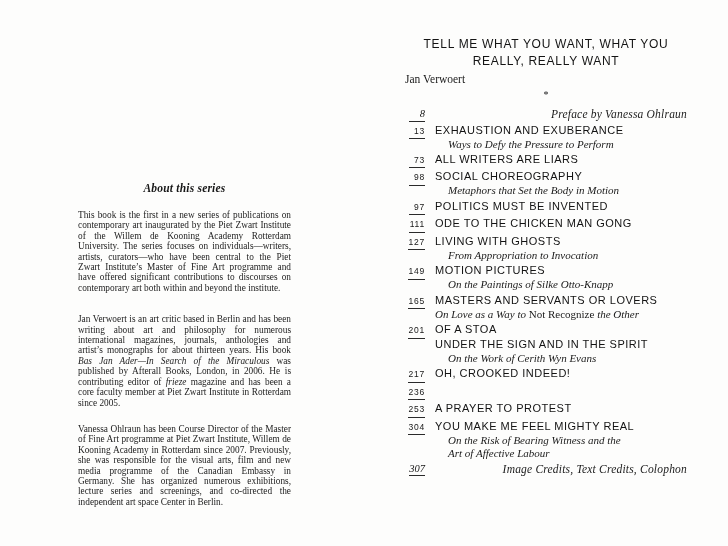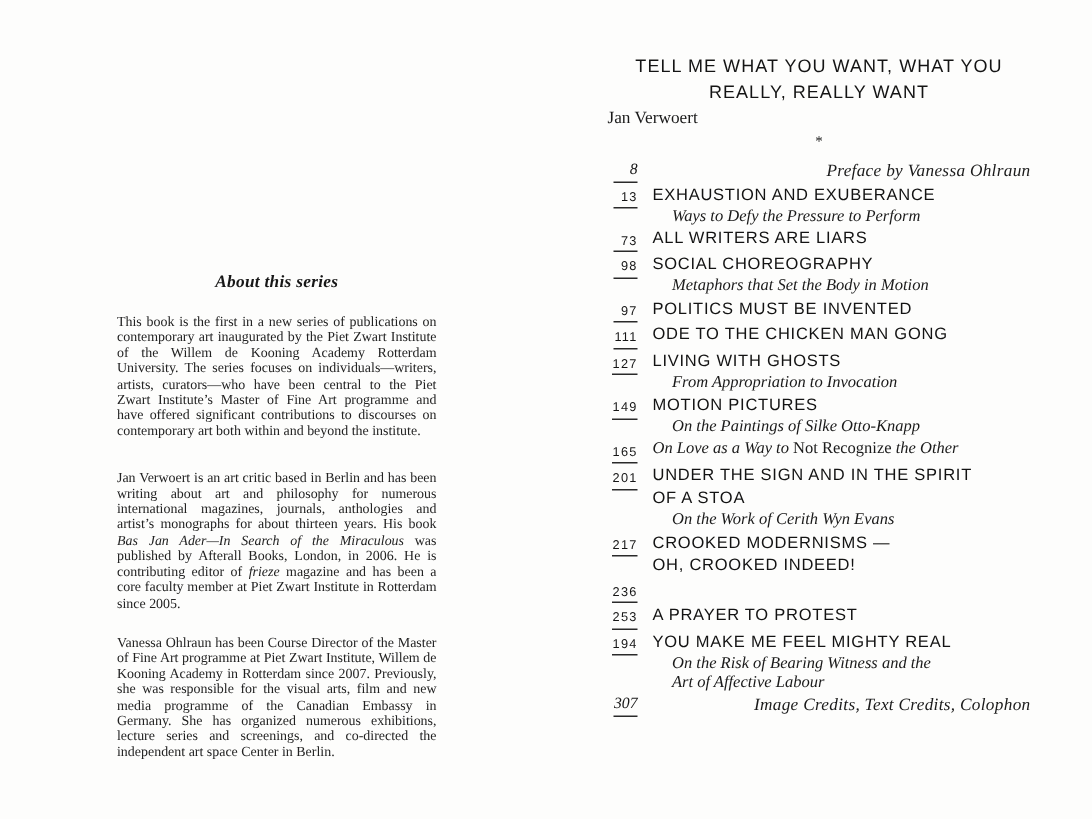--- a/index.html
+++ b/index.html
@@ -141,49 +141,49 @@
         <div class="toc-row">
           <span class="toc-num"><span class="u">149</span></span>
           <span class="toc-main">
             <div class="toc-title">MOTION PICTURES</div>
             <div class="toc-sub"><span>On the Paintings of Silke Otto-Knapp</span></div>
           </span>
         </div>
         <div class="toc-row">
           <span class="toc-num"><span class="u">165</span></span>
           <span class="toc-main">
+            <div class="toc-title">MASTERS AND SERVANTS OR LOVERS</div>
             <div class="toc-sub flush"><span>On Love as a Way to </span><span class="roman">Not Recognize</span><span> the Other</span></div>
           </span>
         </div>
         <div class="toc-row">
           <span class="toc-num"><span class="u">201</span></span>
           <span class="toc-main">
+            <div class="toc-title">OF A STOA</div>
             <div class="toc-title">UNDER THE SIGN AND IN THE SPIRIT</div>
-            <div class="toc-title">OF A STOA</div>
             <div class="toc-sub"><span>On the Work of Cerith Wyn Evans</span></div>
           </span>
         </div>
         <div class="toc-row">
           <span class="toc-num"><span class="u">217</span></span>
           <span class="toc-main">
-            <div class="toc-title">CROOKED MODERNISMS —</div>
             <div class="toc-title">OH, CROOKED INDEED!</div>
           </span>
         </div>
         <div class="toc-row">
           <span class="toc-num"><span class="u">236</span></span>
         </div>
         <div class="toc-row">
           <span class="toc-num"><span class="u">253</span></span>
           <span class="toc-main">
             <div class="toc-title">A PRAYER TO PROTEST</div>
           </span>
         </div>
         <div class="toc-row">
-          <span class="toc-num"><span class="u">194</span></span>
+          <span class="toc-num"><span class="u">304</span></span>
           <span class="toc-main">
             <div class="toc-title">YOU MAKE ME FEEL MIGHTY REAL</div>
             <div class="toc-sub"><span>On the Risk of Bearing Witness and the</span></div>
             <div class="toc-sub"><span>Art of Affective Labour</span></div>
           </span>
         </div>
         <div class="toc-row italic">
           <span class="toc-num"><span class="u">307</span></span>
           <span class="toc-main">
             <div class="toc-title">Image Credits, Text Credits, Colophon</div>

